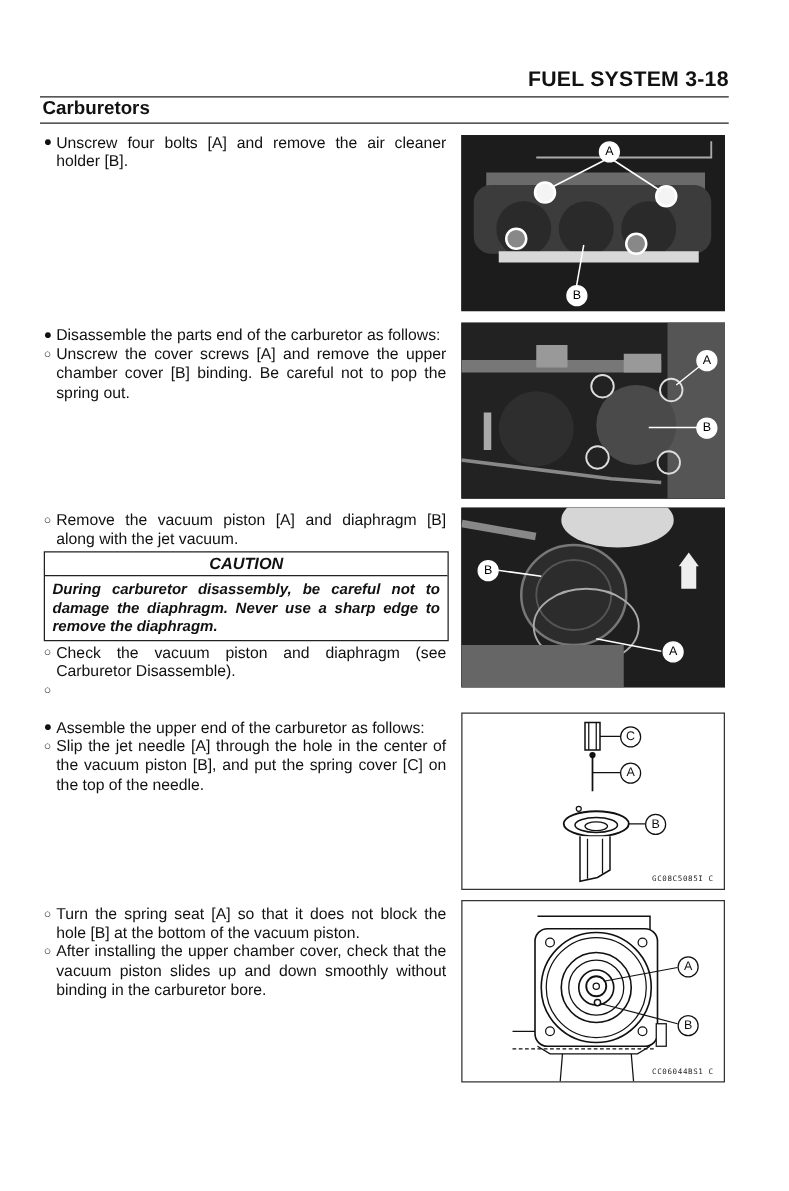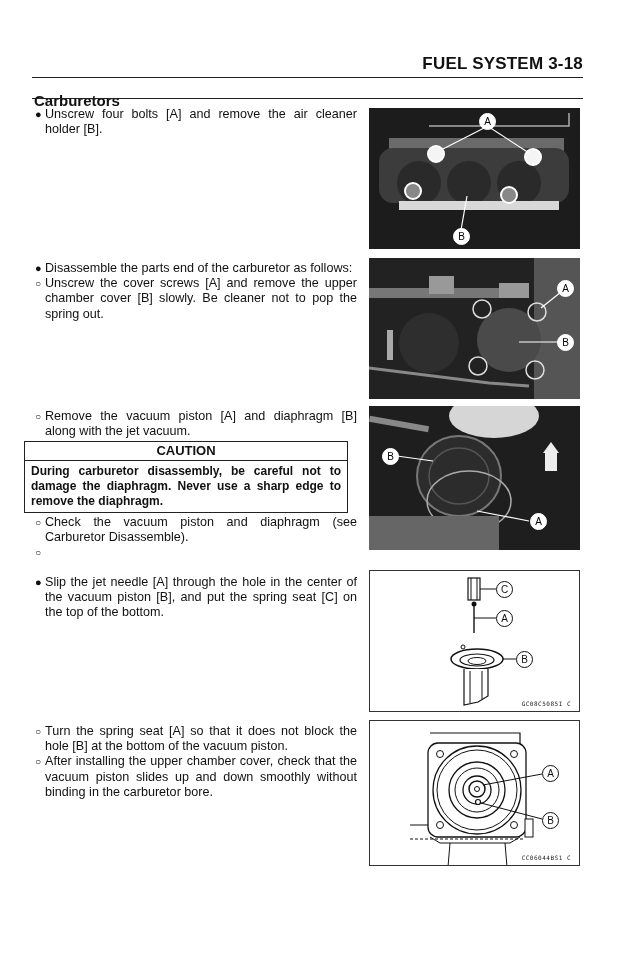--- a/index.html
+++ b/index.html
@@ -1,26 +1,26 @@
 <!DOCTYPE html>
 <html><head>
 <meta charset="utf-8">
 <style>
   html, body { margin:0; padding:0; background:#ffffff; }
   body { width:631px; height:953px; position:relative; overflow:hidden;
          font-family:"Liberation Sans", sans-serif; color:#111; }
   .abs { position:absolute; }
   .page-header { right:48px; top:54px; font-weight:bold; font-size:17px; letter-spacing:0.2px; }
   .rule { position:absolute; left:32px; width:551px; height:0; border-top:1.3px solid #222; }
-  .section-title { left:34px; top:92px; font-weight:bold; font-size:15px; }
+  .section-title { left:34px; top:78px; font-weight:bold; font-size:15px; }
   .text-block { position:absolute; left:35px; width:322px; font-size:12.6px; line-height:15.2px; }
   .item { position:relative; padding-left:10px; text-align:justify; margin:0; }
   .item .mark { position:absolute; left:0; top:0; font-size:10px; }
   .item.bullet .mark { font-size:11px; top:0px; }
-  .caution { position:absolute; left:24px; top:441px; width:322px; border:1px solid #222; }
+  .caution { position:absolute; left:35px; top:441px; width:322px; border:1px solid #222;font-style:italic; }
   .caution-title { text-align:center; font-weight:bold; font-size:13px; line-height:18px; border-bottom:1px solid #222; }
   .caution-body { font-weight:bold; font-size:12px; line-height:15.2px; padding:3px 6px 2px 6px; text-align:justify; }
   .photo { position:absolute; left:369px; width:211px; background:#1a1a1a; overflow:hidden; }
   .drawing { position:absolute; left:369px; width:211px; background:#fff; border:1px solid #333; box-sizing:border-box; overflow:hidden; }
   .callout { position:absolute; width:15px; height:15px; border-radius:50%; border:1.3px solid #111; background:#fff;
              font-size:10px; line-height:15px; text-align:center; font-weight:normal; color:#111; box-sizing:content-box; }
   .callout.dark { border-color:#fff; background:#fff; color:#000; }
   .fig-code { position:absolute; right:8px; bottom:4px; font-size:6px; letter-spacing:0.5px; color:#222;
               font-family:"DejaVu Sans Mono", monospace; }
   svg { position:absolute; left:0; top:0; }
@@ -40,21 +40,21 @@
   </p>
 </div>
 
 <div class="text-block" style="top:261px;">
   <p class="item bullet">
     <span class="mark">●</span>
     <span>Disassemble the parts end of the carburetor as follows:</span>
   </p>
   <p class="item">
     <span class="mark">○</span>
-    <span>Unscrew the cover screws [A] and remove the upper chamber cover [B] slowly.  Be cleaner not to pop the spring out.</span>
+    <span>Unscrew the cover screws [A] and remove the upper chamber cover [B] binding.  Be careful not to pop the spring out.</span>
   </p>
 </div>
 
 <div class="text-block" style="top:409px;">
   <p class="item">
     <span class="mark">○</span>
     <span>Remove the vacuum piston [A] and diaphragm [B] along with the jet vacuum.</span>
   </p>
 </div>
 
@@ -69,24 +69,25 @@
     <span>Check the vacuum piston and diaphragm (see Carburetor Disassemble).</span>
   </p>
   <p class="item">
     <span class="mark">○</span>
   </p>
 </div>
 
 <div class="text-block" style="top:575px;">
   <p class="item bullet">
     <span class="mark">●</span>
-  </p>
-  <p class="item">
-    <span class="mark">○</span>
-    <span>Slip the jet needle [A] through the hole in the center of the vacuum piston [B], and put the spring seat [C] on the top of the bottom.</span>
+    <span>Assemble the upper end of the carburetor as follows:</span>
+  </p>
+  <p class="item">
+    <span class="mark">○</span>
+    <span>Slip the jet needle [A] through the hole in the center of the vacuum piston [B], and put the spring cover [C] on the top of the needle.</span>
   </p>
 </div>
 
 <div class="text-block" style="top:724px;">
   <p class="item">
     <span class="mark">○</span>
     <span>Turn the spring seat [A] so that it does not block the hole [B] at the bottom of the vacuum piston.</span>
   </p>
   <p class="item">
     <span class="mark">○</span>

